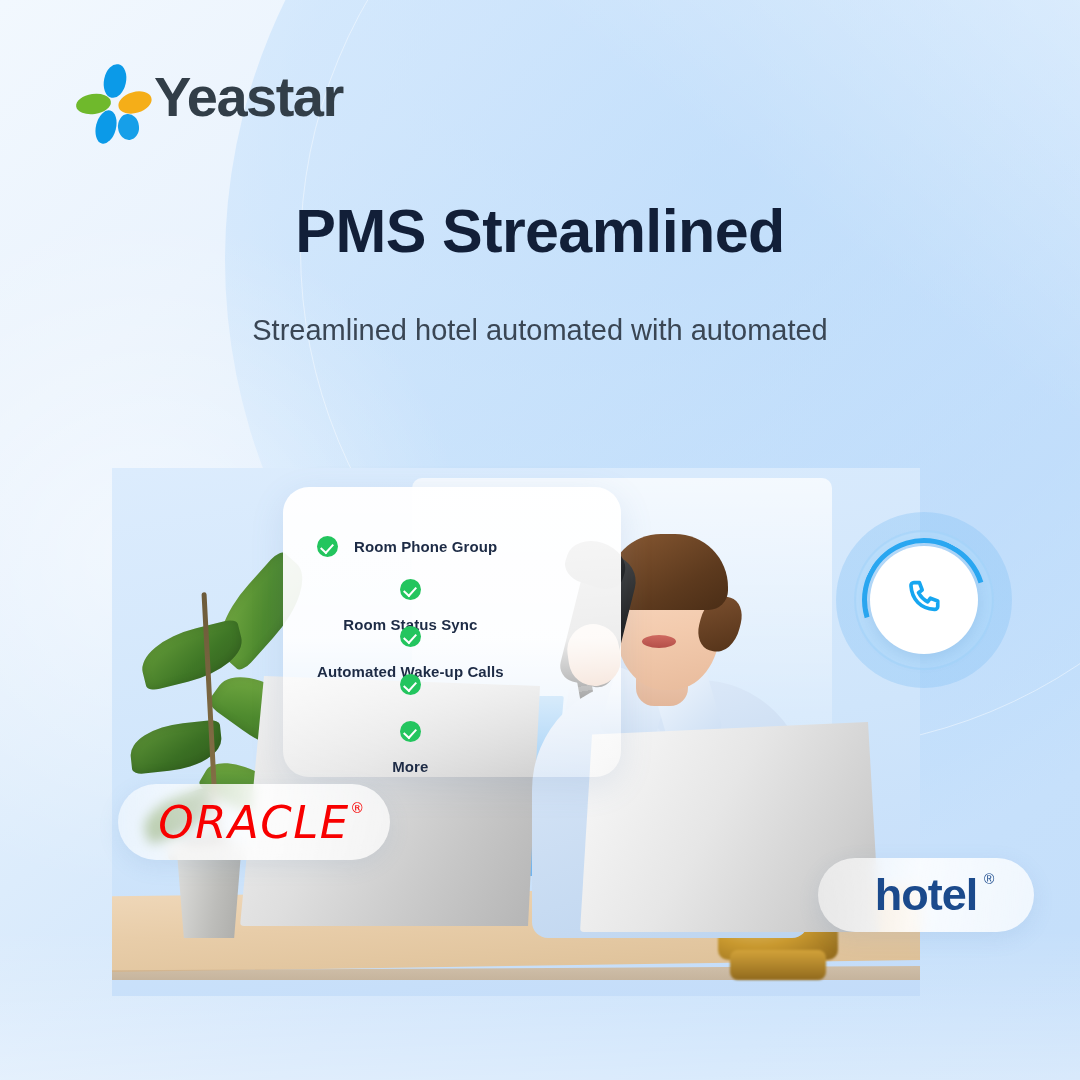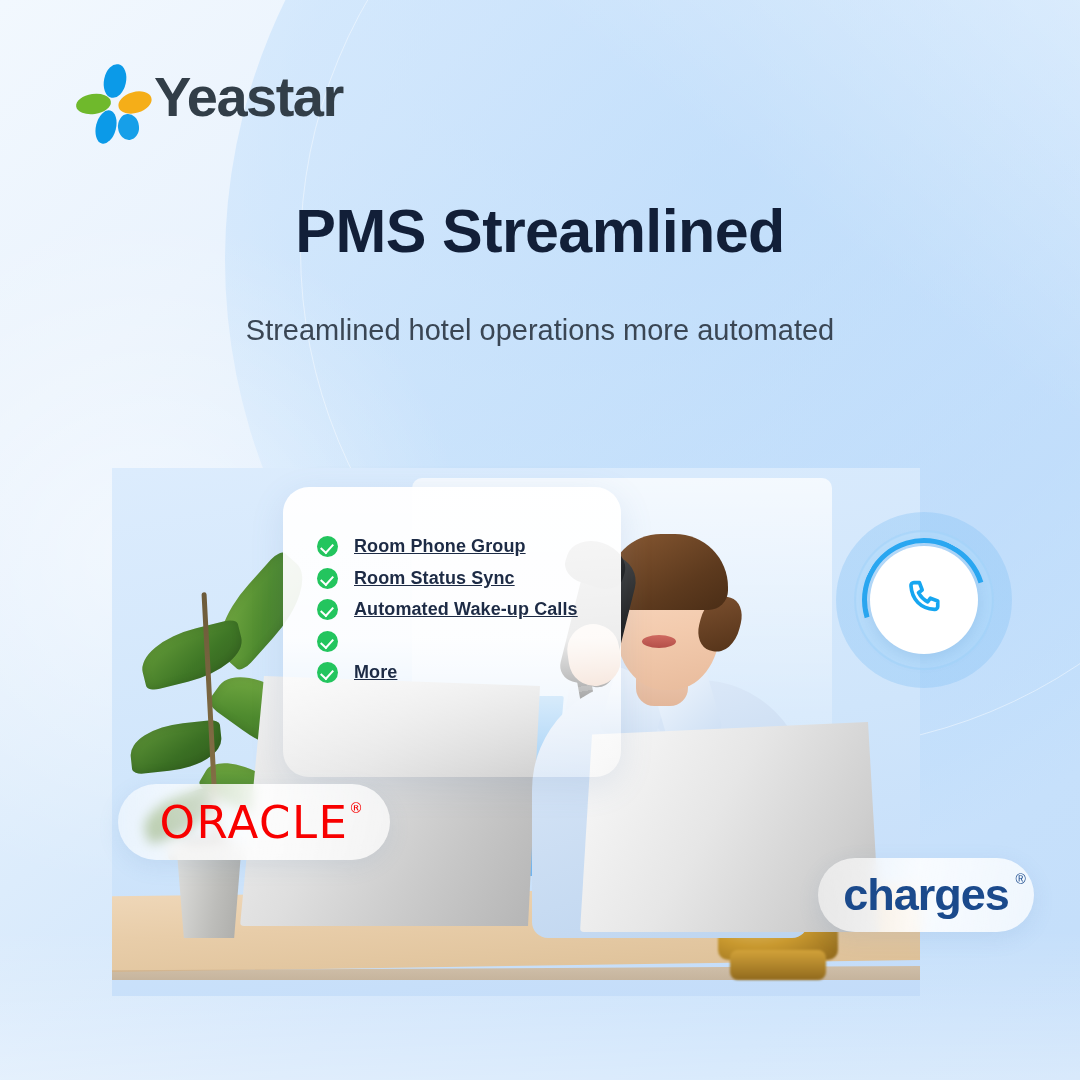--- a/index.html
+++ b/index.html
@@ -274,38 +274,38 @@
 
   
   .feature-card {
     position:absolute; left:283px; top:487px; width:338px; height:290px;
     background:linear-gradient(180deg, rgba(255,255,255,.97) 0%, rgba(255,255,255,.92) 52%, rgba(255,255,255,.26) 100%);
     border-radius:26px;
     box-shadow:0 10px 34px rgba(90,130,180,.14);
   }
   .feature-list { position:absolute; left:34px; top:44px; }
   .feat-row { display:flex; align-items:center; gap:16px; height:31px; margin-bottom:0; }
-  .feat-row + .feat-row { margin-top:0; }
+  .feat-row + .feat-row { margin-top:16px;flex-direction:column; }
   .feature-list .feat-row { margin-bottom:0; }
   .feature-list > .feat-row { margin-bottom:0; }
   .feat-row { margin-bottom:0; }
   .feature-list .feat-row:not(:last-child) { margin-bottom:0; }
   .feat-row { padding:0; }
   .feat-row { margin:0 0 0 0; }
   .feature-list { display:flex; flex-direction:column; gap:0; }
   .feature-list .feat-row { height:31.5px; }
   .tick {
     flex:0 0 auto; width:21px; height:21px; border-radius:50%;
     background:#23c55e; position:relative;
   }
   .tick::after {
     content:""; position:absolute; left:6px; top:5px; width:6px; height:10px;
     border:solid #fff; border-width:0 2.2px 2.2px 0; transform:rotate(42deg);
   }
-  .feat-label { font-size:18px; font-weight:600; color:#1d2b45; letter-spacing:.1px; white-space:nowrap;text-decoration:underline; }
+  .feat-label { font-size:15px; font-weight:600; color:#1d2b45; letter-spacing:.1px; white-space:nowrap; }
 
   
   .phone-badge { position:absolute; left:836px; top:512px; width:176px; height:176px; }
   .pbg-ring-outer {
     position:absolute; inset:0; border-radius:50%;
     background:radial-gradient(circle, rgba(255,255,255,0) 54%, rgba(142,198,246,.42) 55%, rgba(142,198,246,.42) 100%);
   }
   .pbg-ring-mid {
     position:absolute; left:18px; top:18px; width:140px; height:140px; border-radius:50%;
     background:rgba(163,211,250,.55);
@@ -326,21 +326,21 @@
   .pill {
     position:absolute; border-radius:999px;
     background:linear-gradient(100deg, rgba(255,255,255,.52), rgba(255,255,255,.88) 45%, rgba(255,255,255,.72));
     backdrop-filter:blur(6px);
     box-shadow:0 6px 22px rgba(90,130,180,.12);
     display:flex; align-items:center; justify-content:center;
   }
   .pill-oracle { left:118px; top:784px; width:272px; height:76px; }
   .oracle-text {
     font-size:45px; font-weight:400; letter-spacing:1.5px; color:#f80000;
-    font-family:"DejaVu Sans", sans-serif; position:relative;
+    font-family:"DejaVu Sans", sans-serif; position:relative;font-style:italic;
   }
   .oracle-text sup { font-size:14px; position:absolute; top:4px; right:-16px; }
   .pill-micros { left:818px; top:858px; width:216px; height:74px; }
   .micros-text {
     font-size:45px; font-weight:700; letter-spacing:-1px; color:#1b4a8c;
     position:relative;
   }
   .micros-text sup { font-size:14px; position:absolute; top:2px; right:-16px; font-weight:400; }
 </style>
 </head>
@@ -361,21 +361,21 @@
       <span class="lm-right"></span>
       <span class="lm-left"></span>
       <span class="lm-bl"></span>
       <span class="lm-br"></span>
     </div>
     <div class="logo-text">Yeastar</div>
   </div>
 
   <div class="headline">PMS Streamlined</div>
   <div class="subhead">
-    <div>Streamlined hotel operations more automated</div>
+    <div>Streamlined hotel automated with automated</div>
   </div>
 
   <div class="photo-block">
     <div class="pb-bg"></div>
     <div class="pb-panel"></div>
 
     <div class="desk"></div>
     <div class="desk-edge"></div>
 
     <div class="plant">
@@ -466,17 +466,17 @@
   </div>
 
   <div class="pill pill-oracle">
     <div class="oracle-text">
       <span>ORACLE</span><sup>®</sup>
     </div>
   </div>
 
   <div class="pill pill-micros">
     <div class="micros-text">
-      <span>charges</span><sup>®</sup>
+      <span>hotel</span><sup>®</sup>
     </div>
   </div>
 
 </div>
 
 </body></html>

